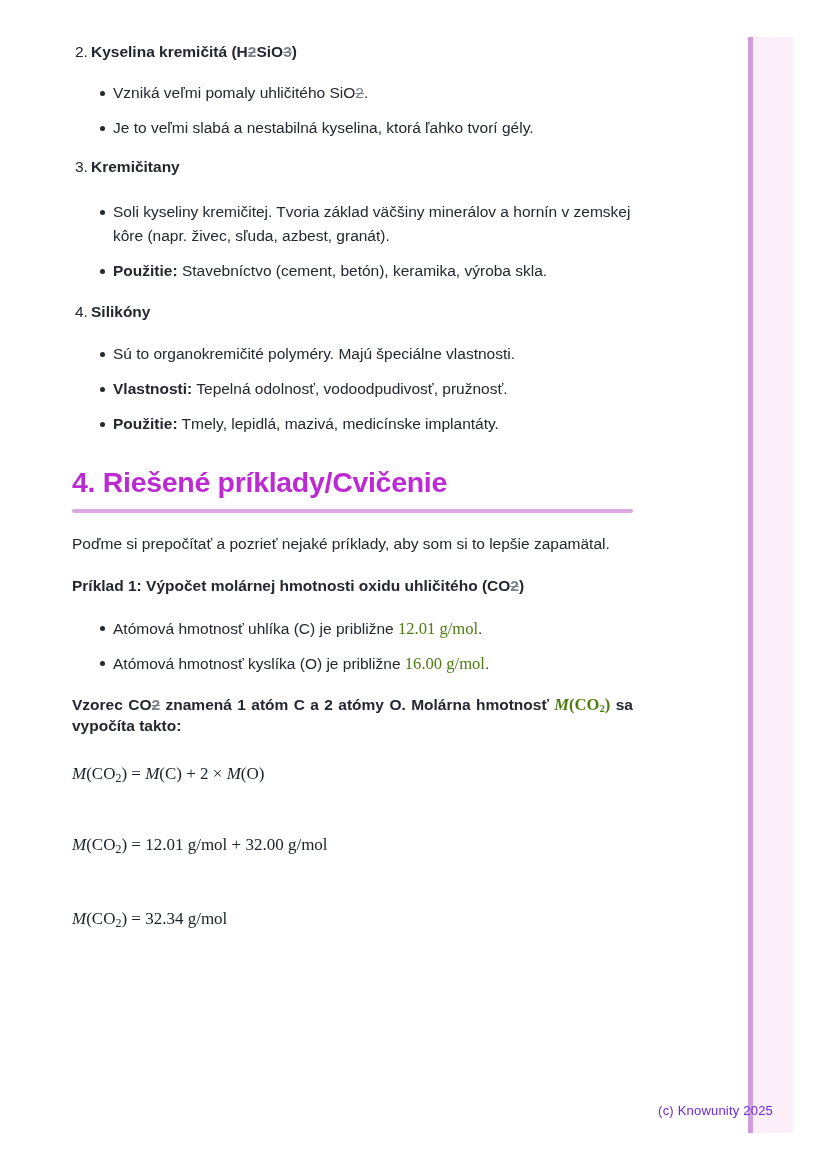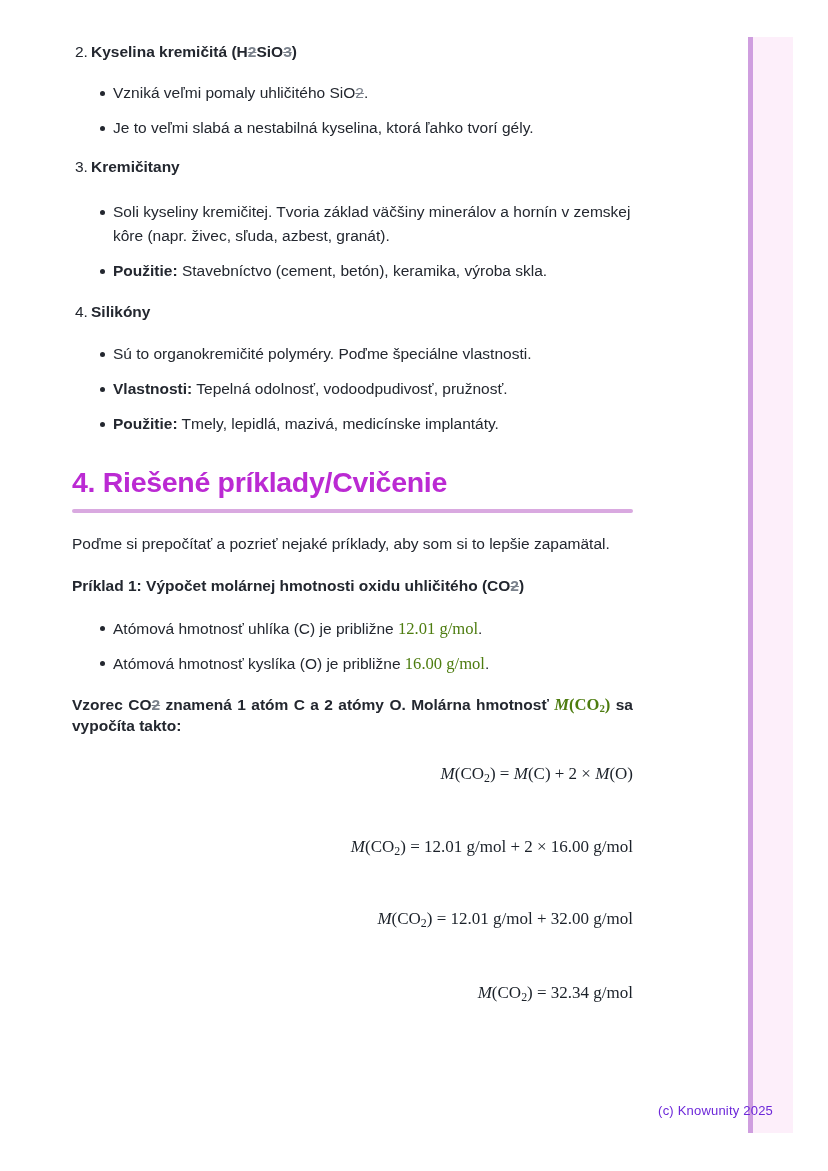--- a/index.html
+++ b/index.html
@@ -34,21 +34,21 @@
   .h1{
     margin:28px 0 0 0;font-size:28.5px;line-height:36px;
     font-weight:700;letter-spacing:-0.3px;
   }
   .rule{margin-top:9px;height:3.5px;border-radius:2px;}
   .para{margin:20px 0 0 0;}
   .bold{font-weight:700;}
   .just{text-align:justify;line-height:17px;font-weight:bold;}
   .formula{
     font-family:"Liberation Serif",serif;font-size:17px;line-height:25px;
-    text-align:right;color:#1b2129;
+    text-align:left;color:#1b2129;
   }
   
   .b{font-weight:700;}
   .st{text-decoration:line-through;color:#7b828c;}
   .ser{font-family:"Liberation Serif",serif;font-size:1.07em;color:#4d7c0f;}
   .it{font-style:italic;}
   .sub{font-size:0.7em;vertical-align:-0.22em;}
   
   .mt17{margin-top:17px;}.mt15{margin-top:15px;}.mt21{margin-top:21px;}
   .mt18{margin-top:18px;}.mt19{margin-top:19px;}.mt20{margin-top:20px;}
@@ -86,42 +86,41 @@
     <ul class="bullets mt21">
       <li><span>Soli kyseliny kremičitej. Tvoria základ väčšiny minerálov a hornín v zemskej kôre (napr. živec, sľuda, azbest, granát).</span></li>
       <li><span class="b">Použitie:</span><span> Stavebníctvo (cement, betón), keramika, výroba skla.</span></li>
     </ul>
 
     <div class="num-item mt17">
       <span class="num">4.</span>
       <span class="num-title"><span>Silikóny</span></span>
     </div>
     <ul class="bullets mt18">
-      <li><span>Sú to organokremičité polyméry. Poďme špeciálne vlastnosti.</span></li>
+      <li><span>Sú to organokremičité polyméry. Majú špeciálne vlastnosti.</span></li>
       <li><span class="b">Vlastnosti:</span><span> Tepelná odolnosť, vodoodpudivosť, pružnosť.</span></li>
       <li><span class="b">Použitie:</span><span> Tmely, lepidlá, mazivá, medicínske implantáty.</span></li>
     </ul>
 
     <h1 class="h1" style="color: rgb(187, 42, 211);">4. Riešené príklady/Cvičenie</h1>
     <div class="rule" style="background: rgb(217, 169, 224);"></div>
 
     <p class="para mt19"><span>Poďme si prepočítať a pozrieť nejaké príklady, aby som si to lepšie zapamätal.</span></p>
 
     <p class="para bold mt18"><span>Príklad 1: Výpočet molárnej hmotnosti oxidu uhličitého (CO</span><span class="st">2</span><span>)</span></p>
 
 
     <ul class="bullets mt19">
       <li><span>Atómová hmotnosť uhlíka (C) je približne </span><span class="ser">12.01 g/mol</span><span>.</span></li>
       <li><span>Atómová hmotnosť kyslíka (O) je približne </span><span class="ser">16.00 g/mol</span><span>.</span></li>
     </ul>
 
     <p class="para just mt20"><span>Vzorec CO</span><span class="st">2</span><span> znamená 1 atóm C a 2 atómy O. Molárna hmotnosť </span><span class="ser it">M</span><span class="ser">(CO</span><span class="ser sub">2</span><span class="ser">)</span><span> sa vypočíta takto:</span></p>
 
     <div class="formula mt27"><span class="it">M</span><span>(CO</span><span class="sub">2</span><span>) = </span><span class="it">M</span><span>(C) + 2 × </span><span class="it">M</span><span>(O)</span></div>
-    <div class="formula mt44"><span class="it">M</span><span>(CO</span><span class="sub">2</span><span>) = 12.01 g/mol + 2 × 16.00 g/mol</span></div>
     <div class="formula mt42"><span class="it">M</span><span>(CO</span><span class="sub">2</span><span>) = 12.01 g/mol + 32.00 g/mol</span></div>
     <div class="formula mt44"><span class="it">M</span><span>(CO</span><span class="sub">2</span><span>) = 32.34 g/mol</span></div>
 
   </div>
 
   <div class="footer" style="color: #6d28d9;">(c) Knowunity 2025</div>
 
 </div>
 
 </body></html>

